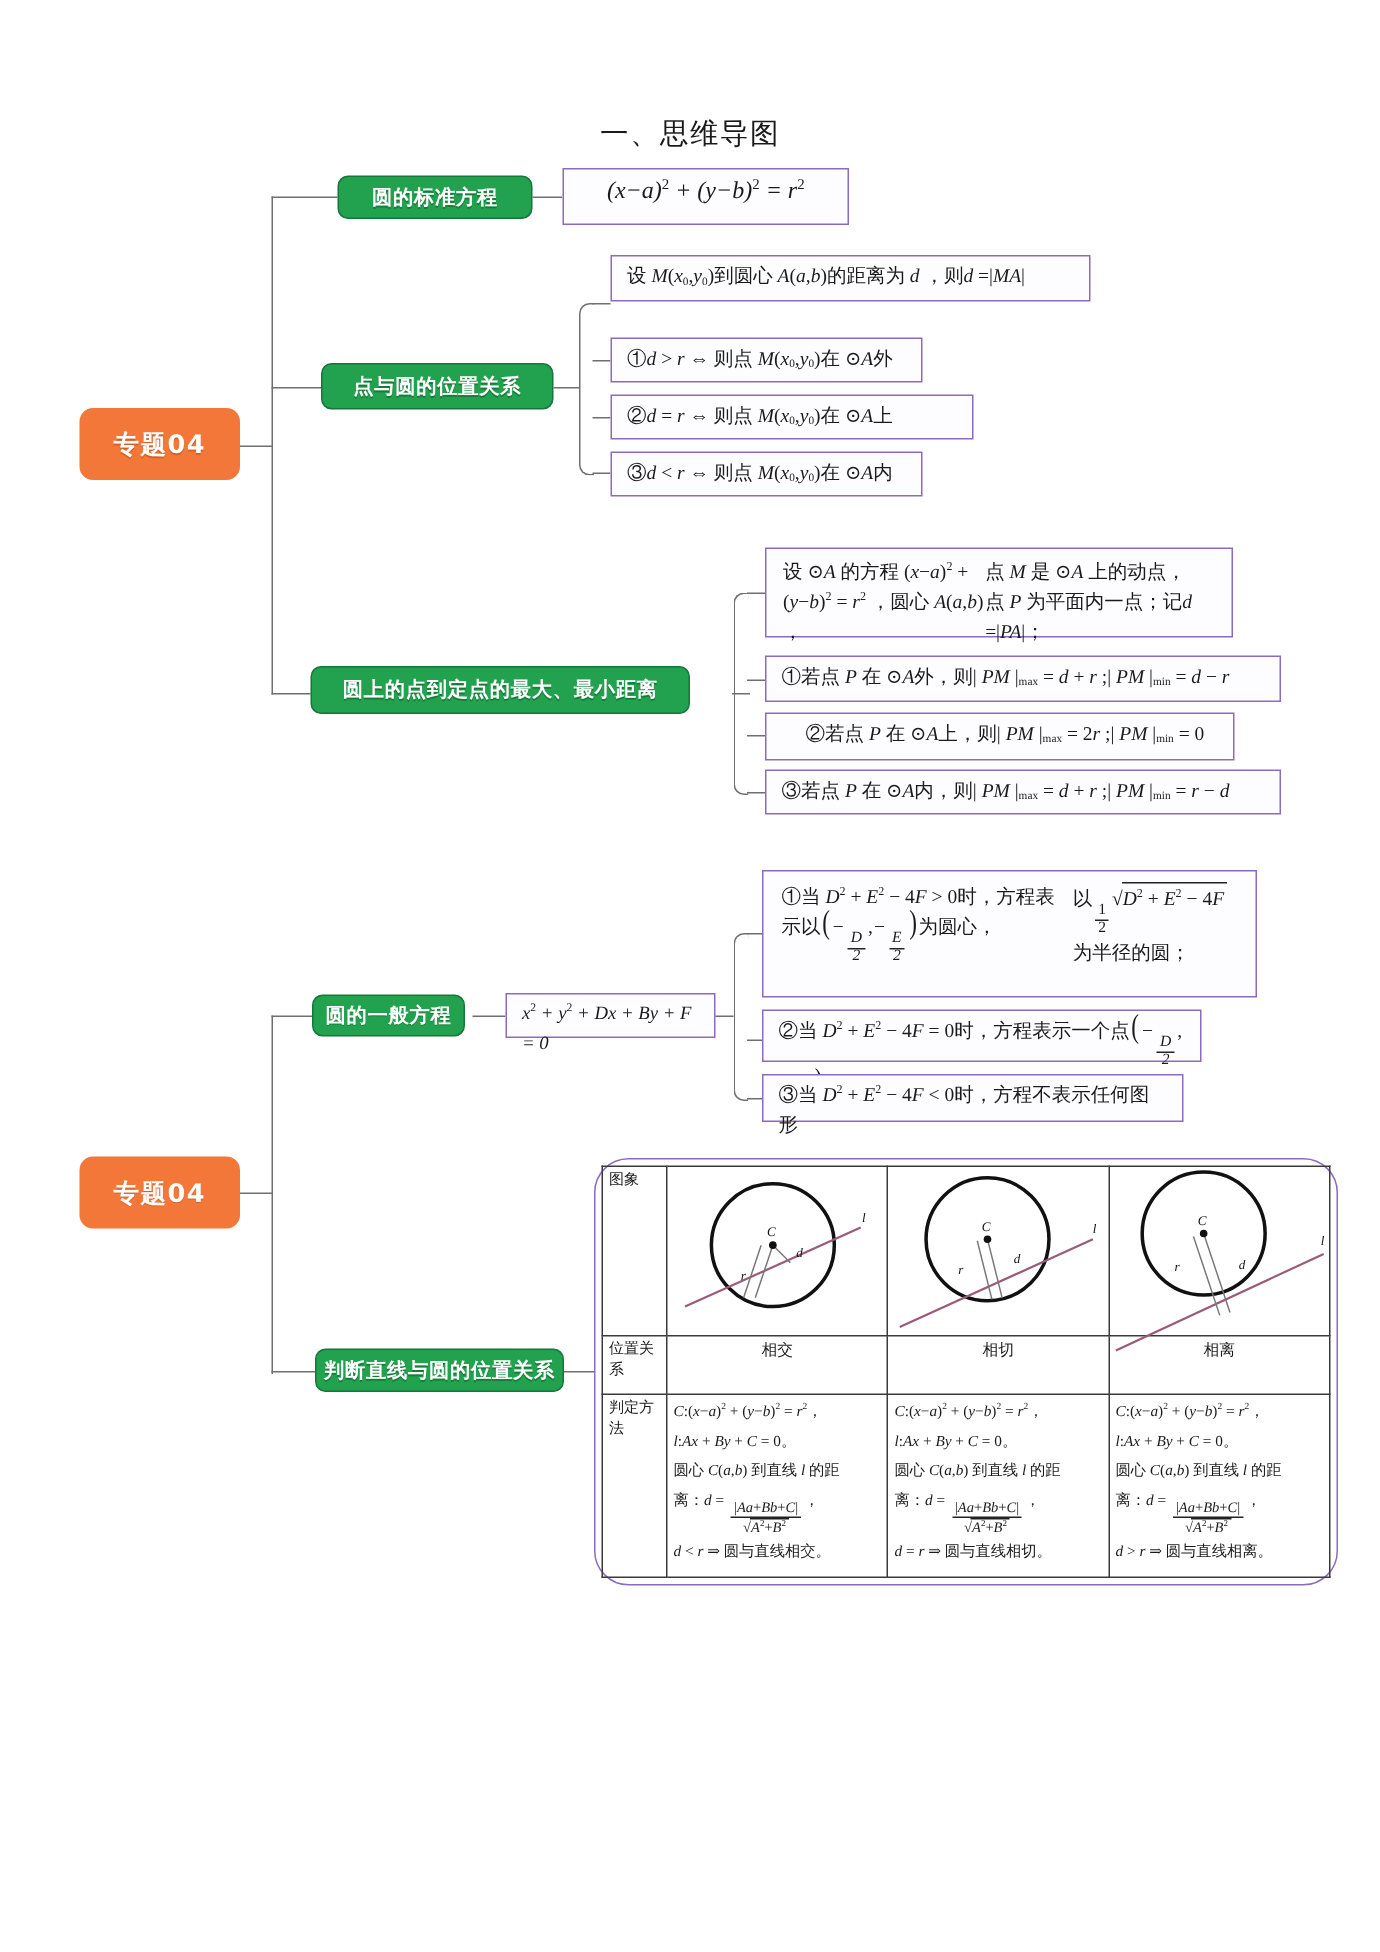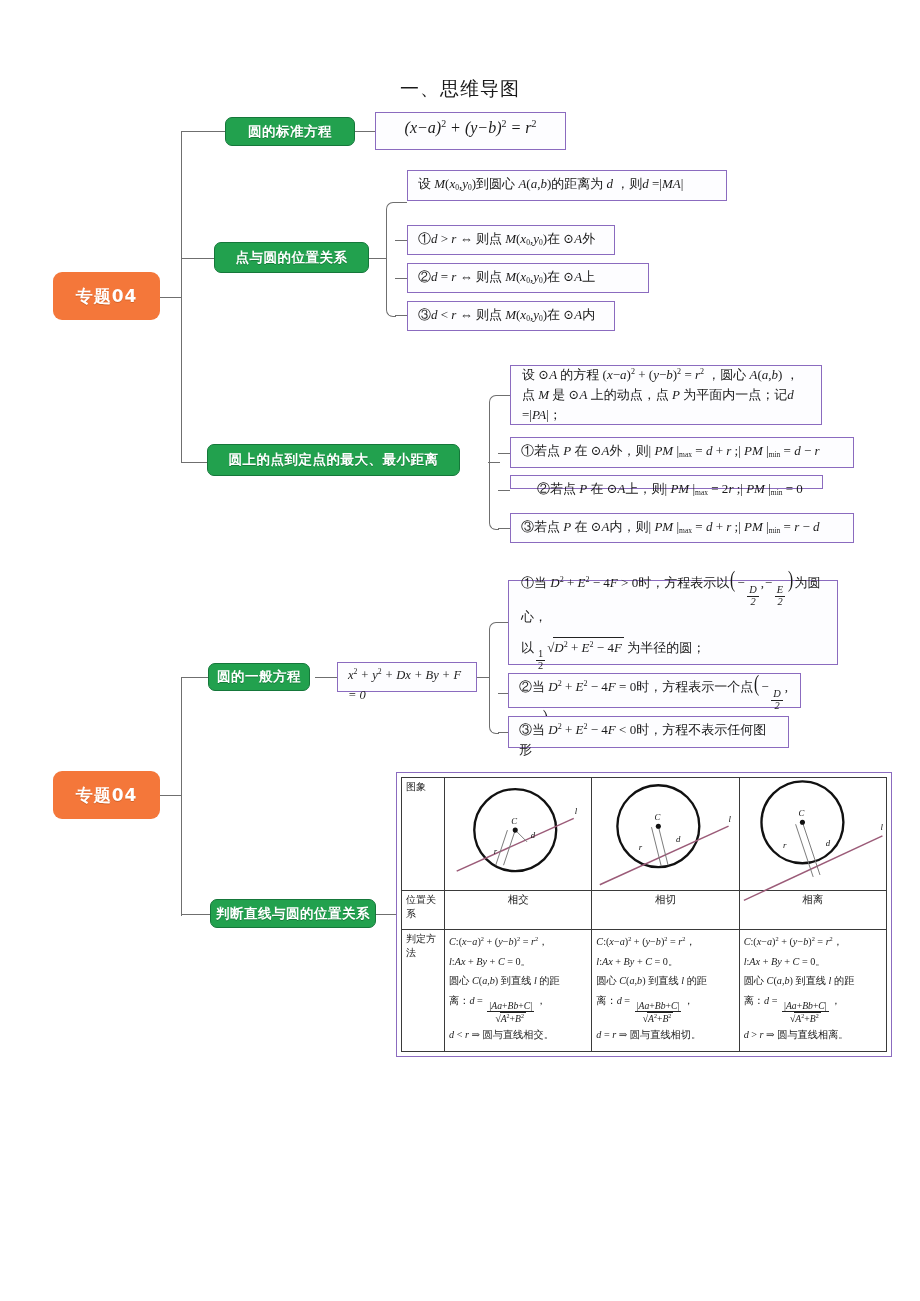--- a/index.html
+++ b/index.html
@@ -36,21 +36,21 @@
     font-size:13.5px;letter-spacing:.5px;white-space:nowrap;
     text-shadow:0 1px 0 rgba(10,80,35,.45);
   }
   .leaf{
     background:#fdfdff;border:1.4px solid #8B6BBF;
     display:flex;align-items:flex-start;
     padding:3px 10px;font-size:13px;line-height:1.55;
     font-family:"Liberation Serif","DejaVu Serif",serif;
   }
   .leaf.center{justify-content:center;}
-  .leaf.col{flex-direction:column;align-items:flex-start;justify-content:center;}
+  .leaf.col{flex-direction:row;align-items:flex-start;justify-content:center;}
 
   
   .wire{position:absolute;background:#6f6f6f;}
   .wire.h{height:1.4px;}
   .wire.v{width:1.4px;}
   .brk{position:absolute;border:1.4px solid #6f6f6f;background:transparent;}
   .brk.left{border-right:none;border-top-left-radius:7px;border-bottom-left-radius:7px;}
 
   
   .m{font-family:"Liberation Serif","DejaVu Serif",serif;font-style:italic;}
@@ -132,21 +132,21 @@
   <div class="wire h" style="left:498px;top:490px;width:12px;"></div>
   <div class="wire h" style="left:498px;top:528px;width:12px;"></div>
 
   <div class="node leaf col" style="left:510px;top:365px;width:312px;height:60px;padding:5px 11px;">
     <div>设 ⊙<span class="m">A</span> 的方程 (<span class="m">x</span>−<span class="m">a</span>)<sup>2</sup> + (<span class="m">y</span>−<span class="m">b</span>)<sup>2</sup> = <span class="m">r</span><sup>2</sup> ，圆心&nbsp;<span class="m">A</span>(<span class="m">a</span>,<span class="m">b</span>) ，</div>
     <div>点&nbsp;<span class="m">M</span>&nbsp;是 ⊙<span class="m">A</span> 上的动点，点&nbsp;<span class="m">P</span> 为平面内一点；记<span class="m">d</span> =|<span class="m">PA</span>|；</div>
   </div>
   <div class="node leaf" style="left:510px;top:437px;width:344px;height:31px;">
     <span>①若点&nbsp;<span class="m">P</span> 在 ⊙<span class="m">A</span>外，则|&nbsp;<span class="m">PM</span>&nbsp;|<sub>max</sub> = <span class="m">d</span> + <span class="m">r</span> ;|&nbsp;<span class="m">PM</span>&nbsp;|<sub>min</sub> = <span class="m">d</span> − <span class="m">r</span></span>
   </div>
-  <div class="node leaf" style="left:510px;top:475px;width:313px;height:14px;padding-left:26px;">
+  <div class="node leaf" style="left:510px;top:475px;width:313px;height:32px;padding-left:26px;">
     <span>②若点&nbsp;<span class="m">P</span> 在 ⊙<span class="m">A</span>上，则|&nbsp;<span class="m">PM</span>&nbsp;|<sub>max</sub> = 2<span class="m">r</span> ;|&nbsp;<span class="m">PM</span>&nbsp;|<sub>min</sub> = 0</span>
   </div>
   <div class="node leaf" style="left:510px;top:513px;width:344px;height:30px;">
     <span>③若点&nbsp;<span class="m">P</span> 在 ⊙<span class="m">A</span>内，则|&nbsp;<span class="m">PM</span>&nbsp;|<sub>max</sub> = <span class="m">d</span> + <span class="m">r</span> ;|&nbsp;<span class="m">PM</span>&nbsp;|<sub>min</sub> = <span class="m">r</span> − <span class="m">d</span></span>
   </div>
 
   <div class="node orange" style="left:53px;top:272px;width:107px;height:48px;">
     <span>专题04</span>
   </div>
   <div class="node orange" style="left:53px;top:771px;width:107px;height:48px;">
@@ -205,21 +205,21 @@
     <span>
       ③当&nbsp;<span class="m">D</span><sup>2</sup> + <span class="m">E</span><sup>2</sup> − 4<span class="m">F</span> &lt; 0时，方程不表示任何图形
     </span>
   </div>
 
   <div class="node green" style="left:210px;top:899px;width:166px;height:29px;">
     <span>判断直线与圆的位置关系</span>
   </div>
   <div class="wire h" style="left:376px;top:914px;width:20px;"></div>
 
-  <div class="tblwrap" style="left:396px;top:772px;width:496px;height:285px;">
+  <div class="tblwrap" style="left:396px;top:772px;width:496px;height:285px;border-radius:23px;">
     <table class="dt">
       <tbody>
           <tr>
         <td class="rowlab">图象</td>
 
         <td class="fig">
           <div class="figbox">
             <svg width="100%" height="100%" viewBox="0 0 150 108" preserveAspectRatio="xMidYMid meet">
               <circle cx="72" cy="50" r="42" fill="none" stroke="#111" stroke-width="2.4"></circle>
               <line x1="12" y1="92" x2="132" y2="38" stroke="#9B5B78" stroke-width="1.5"></line>

